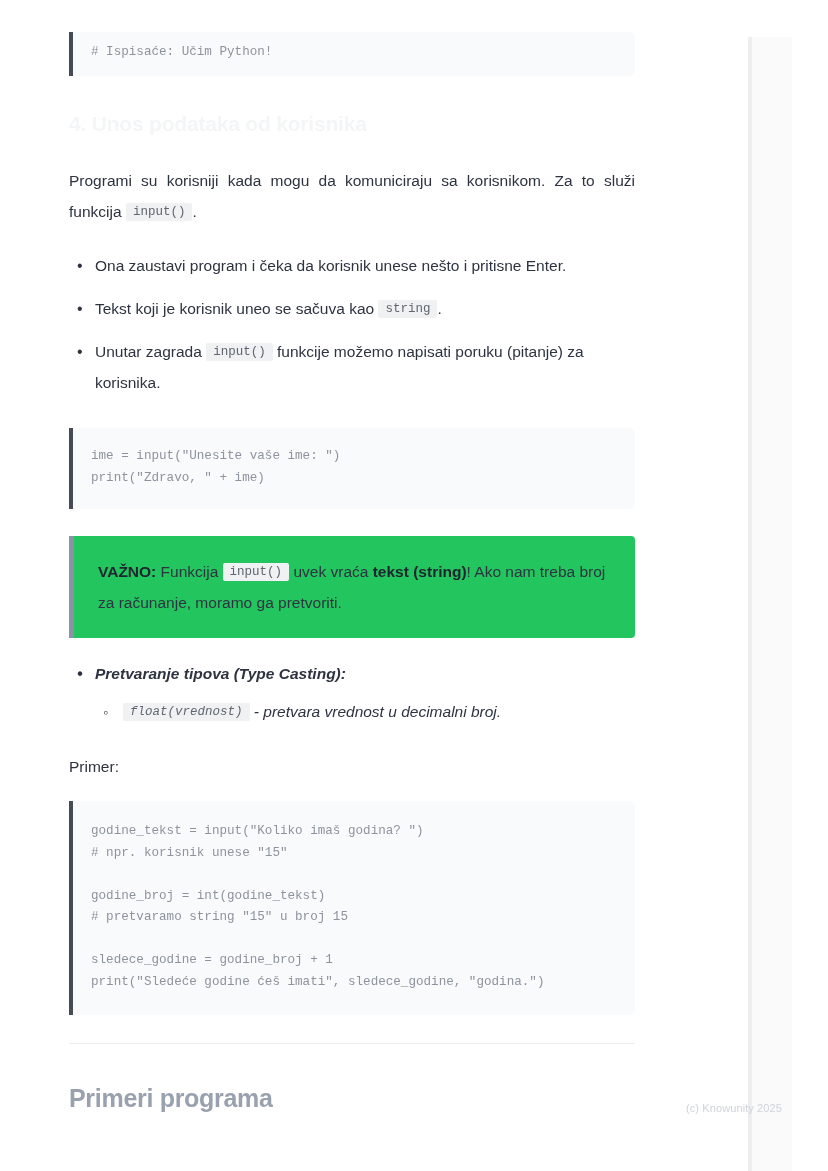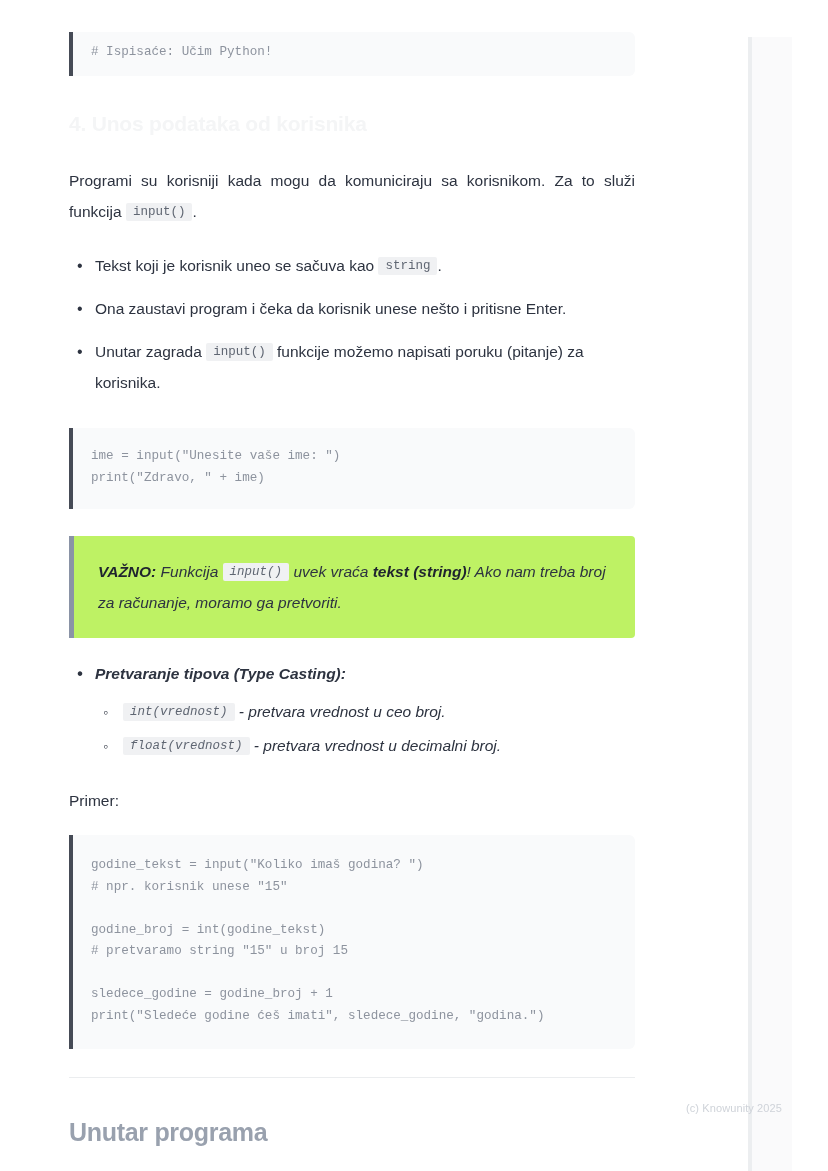--- a/index.html
+++ b/index.html
@@ -115,29 +115,28 @@
     font-family: "Liberation Mono", monospace;
     font-size: 12.6px;
     line-height: 21.5px;
     color: #8d939e;
     white-space: pre;
     overflow: hidden;
   }
 
   
   .callout {
-    background: #bef264;
+    background: #22c55e;
     border-left: 5px solid #8a93a6;
     border-radius: 0 4px 4px 0;
     padding: 20px 22px 20px 24px;
     box-sizing: border-box;
     font-size: 15.5px;
     line-height: 31px;
     color: #2d3340;
-    font-style: italic;
   }
   .callout b { font-weight: 700; color: #1f242e; }
 
   
   ul.bullets {
     margin: 0;
     padding: 0;
     list-style: none;
   }
   ul.bullets > li {
@@ -212,25 +211,25 @@
 
     <h2 class="ghost-heading" style="margin-top:33px;">4. Unos podataka od korisnika</h2>
 
     <p class="para" style="margin-top:26px; width:566px;">
       <span>Programi su korisniji kada mogu da komuniciraju sa korisnikom. Za to služi funkcija</span>
       <code class="chip">input()</code><span>.</span>
     </p>
 
     <ul class="bullets" style="margin-top:23px;">
       <li>
+        <span>Ona zaustavi program i čeka da korisnik unese nešto i pritisne Enter.</span>
+      </li>
+      <li>
         <span>Tekst koji je korisnik uneo se sačuva kao</span>
         <code class="chip">string</code><span>.</span>
-      </li>
-      <li>
-        <span>Ona zaustavi program i čeka da korisnik unese nešto i pritisne Enter.</span>
       </li>
       <li style="width:540px;">
         <span>Unutar zagrada</span>
         <code class="chip">input()</code>
         <span>funkcije možemo napisati poruku (pitanje) za korisnika.</span>
       </li>
     </ul>
 
     <div class="codeblock" style="margin-top:30px; width:566px; padding-top:18px; padding-bottom:20px;">
       <pre>ime = input("Unesite vaše ime: ")
@@ -243,24 +242,20 @@
       <code class="chip">input()</code>
       <span>uvek vraća</span>
       <b>tekst (string)</b><span>! Ako nam treba broj za računanje, moramo ga pretvoriti.</span>
     </div>
 
     <ul class="bullets" style="margin-top:20px;font-style:italic;">
       <li class="bold-item" style="margin-bottom:0;">
         <span>Pretvaranje tipova (Type Casting):</span>
         <ul class="subbullets">
           <li>
-            <code class="chip">int(vrednost)</code>
-            <span>- pretvara vrednost u ceo broj.</span>
-          </li>
-          <li>
             <code class="chip">float(vrednost)</code>
             <span>- pretvara vrednost u decimalni broj.</span>
           </li>
         </ul>
       </li>
     </ul>
 
     <p class="para left" style="margin-top:22px;">Primer:</p>
 
     <div class="codeblock" style="margin-top:19px; width:566px; padding-top:20px; padding-bottom:22px;">
@@ -269,19 +264,19 @@
 
 godine_broj = int(godine_tekst)
 # pretvaramo string "15" u broj 15
 
 sledece_godine = godine_broj + 1
 print("Sledeće godine ćeš imati", sledece_godine, "godina.")</pre>
     </div>
 
     <hr class="rule" style="margin-top:28px;">
 
-    <h2 class="section-heading" style="margin-top:36px;">Unutar programa</h2>
+    <h2 class="section-heading" style="margin-top:36px;">Primeri programa</h2>
 
   </div>
 
   <div id="footer-credit">(c) Knowunity 2025</div>
 
 </div>
 
 </body></html>

